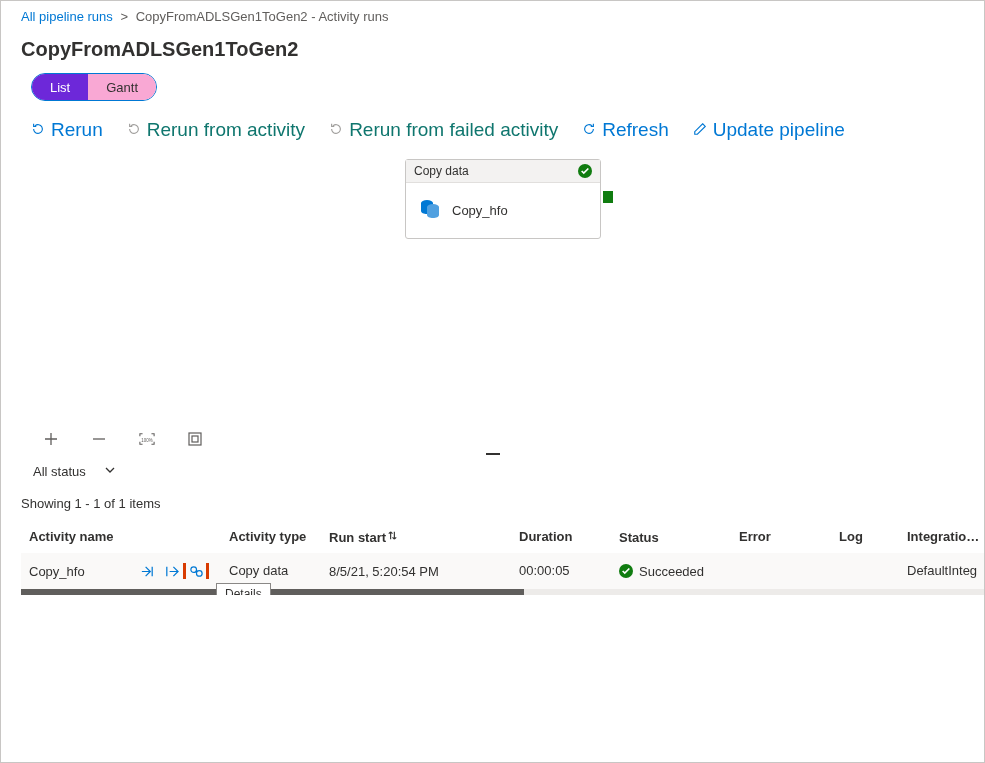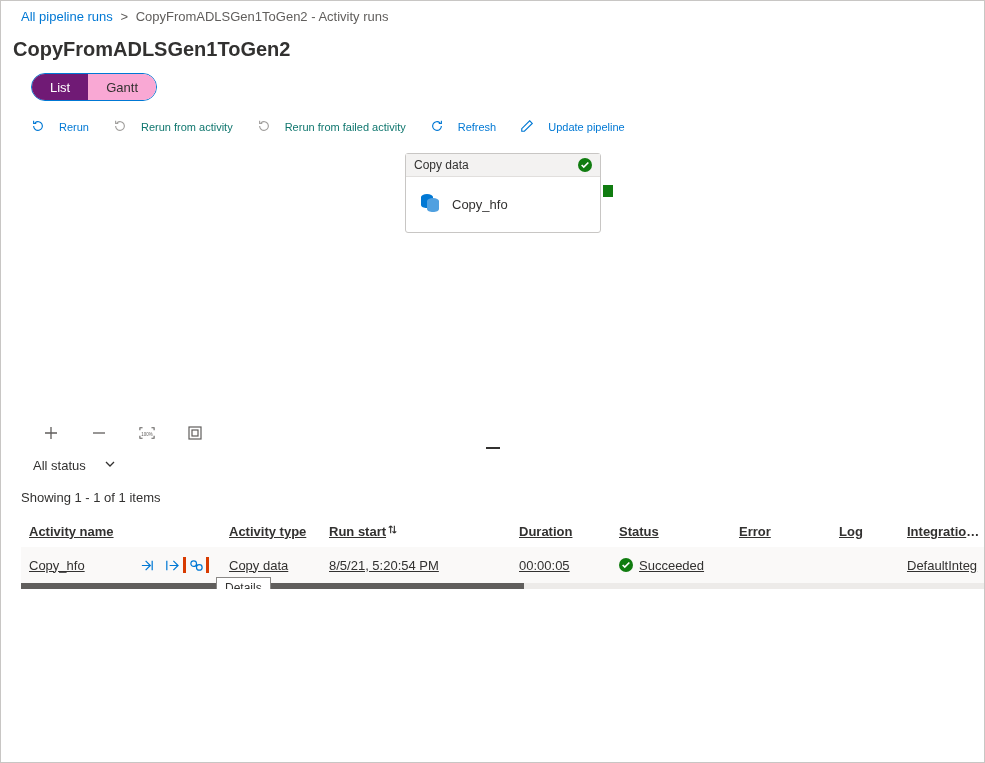--- a/index.html
+++ b/index.html
@@ -2,27 +2,27 @@
 <html><head>
 <meta charset="utf-8">
 <style>
   * { box-sizing: border-box; margin: 0; padding: 0; }
   body { font-family: "Segoe UI", Arial, sans-serif; font-size: 13px; color: #323130; background: #fff; width: 985px; height: 763px; overflow: hidden; border: 1px solid #c8c6c4; }
   .outer { padding: 0; }
   .breadcrumb { padding: 8px 20px 6px 20px; font-size: 13px; }
   .breadcrumb a { color: #0078d4; text-decoration: none; }
   .breadcrumb-sep { color: #605e5c; margin: 0 4px; }
   .breadcrumb-current { color: #605e5c; }
-  .page-title { font-size: 20px; font-weight: 600; padding: 8px 20px 12px 12px; }
+  .page-title { font-size: 20px; font-weight: 600; padding: 8px 20px 12px 20px; }
   .view-toggle { display: inline-flex; border: 1px solid #0078d4; border-radius: 16px; margin: 0 20px 14px 30px; height: 28px; overflow: hidden; }
   .view-toggle div { display: flex; align-items: center; justify-content: center; padding: 0 18px; font-size: 13px; cursor: pointer; }
-  .vt-active { background: #701a75; color: #fff; }
+  .vt-active { background: #6d28d9; color: #fff; }
   .vt-inactive { background: #f9a8d4; color: #323130; }
   .toolbar { display: flex; align-items: center; gap: 24px; padding: 4px 20px 8px 30px; }
-  .tool-btn { display: flex; align-items: center; gap: 14px; color: #0078d4; cursor: pointer; font-size: 11px; }
+  .tool-btn { display: flex; align-items: center; gap: 6px; color: #0078d4; cursor: pointer; font-size: 19px; }
   .tool-btn.disabled { color: #0f766e; cursor: default; }
   .tool-btn svg { width: 14px; height: 14px; }
   .canvas-area { position: relative; height: 300px; background: #fff; }
   .activity-box { position: absolute; left: 404px; top: 10px; width: 196px; border: 1px solid #c8c6c4; border-radius: 3px; background:#fff;}
   .activity-box-header { display:flex; align-items:center; justify-content:space-between; background: #f3f2f1; padding: 4px 8px; font-size: 12px; border-bottom:1px solid #e1dfdd;}
   .activity-box-body { display:flex; align-items:center; gap:10px; padding: 14px 12px; font-size: 13px;}
   .db-icon svg { width: 24px; height: 24px;}
   .green-handle { position:absolute; left: 602px; top: 42px; width: 10px; height: 12px; background:#107c10; }
   .success-check { width:14px; height:14px; background:#107c10; border-radius:50%; display:flex; align-items:center; justify-content:center; color:#fff;}
   .success-check svg { width:10px; height:10px;}
@@ -30,21 +30,21 @@
   .canvas-controls .ctl { cursor:pointer; display:flex; align-items:center; justify-content:center; width:20px; height:20px;}
   .canvas-controls svg { width:16px; height:16px; }
   .resize-handle { display:block; margin: 4px auto 0 auto; width: 14px; height:4px; border-top:2px solid #323130; }
   .section-title-row { display:flex; justify-content:space-between; align-items:center; padding: 14px 26px 4px 20px;}
   .section-title { font-size: 17px; font-weight: 600;}
   .pipeline-run-id { padding: 6px 20px 14px 20px; font-size: 13px;}
   .pipeline-run-id .lbl { font-weight: 600; margin-right: 6px;}
   .status-filter { display:inline-flex; align-items:center; gap:17px; padding: 6px 10px; margin: 0 0 10px 22px; cursor:pointer;}
   .showing-text { padding: 0 20px 10px 20px; font-size: 13px; color:#323130;}
   .table-wrapper { position:relative; width: 963px; margin-left:20px; overflow:hidden; }
-  .grid-header, .grid-row { display:flex; align-items:center; font-size:13px;text-decoration:underline;}
+  .grid-header, .grid-row { display:flex; font-size:13px;}
   .grid-header { font-weight:600; padding: 8px 0; }
   .grid-row { background:#faf9f8; padding: 10px 0px; position:relative;}
   .col { padding: 0 8px; flex-shrink:0; overflow:hidden; white-space:nowrap; text-overflow:ellipsis;}
   .col-name { width: 200px; display:flex; align-items:center; gap:8px;}
   .col-name-header { width: 200px;}
   .col-type { width: 100px;}
   .col-start { width: 190px; display:flex; align-items:center; gap:0;}
   .col-duration { width: 100px;}
   .col-status { width: 120px; display:flex; align-items:center; gap:6px;}
   .col-error { width: 100px;}

